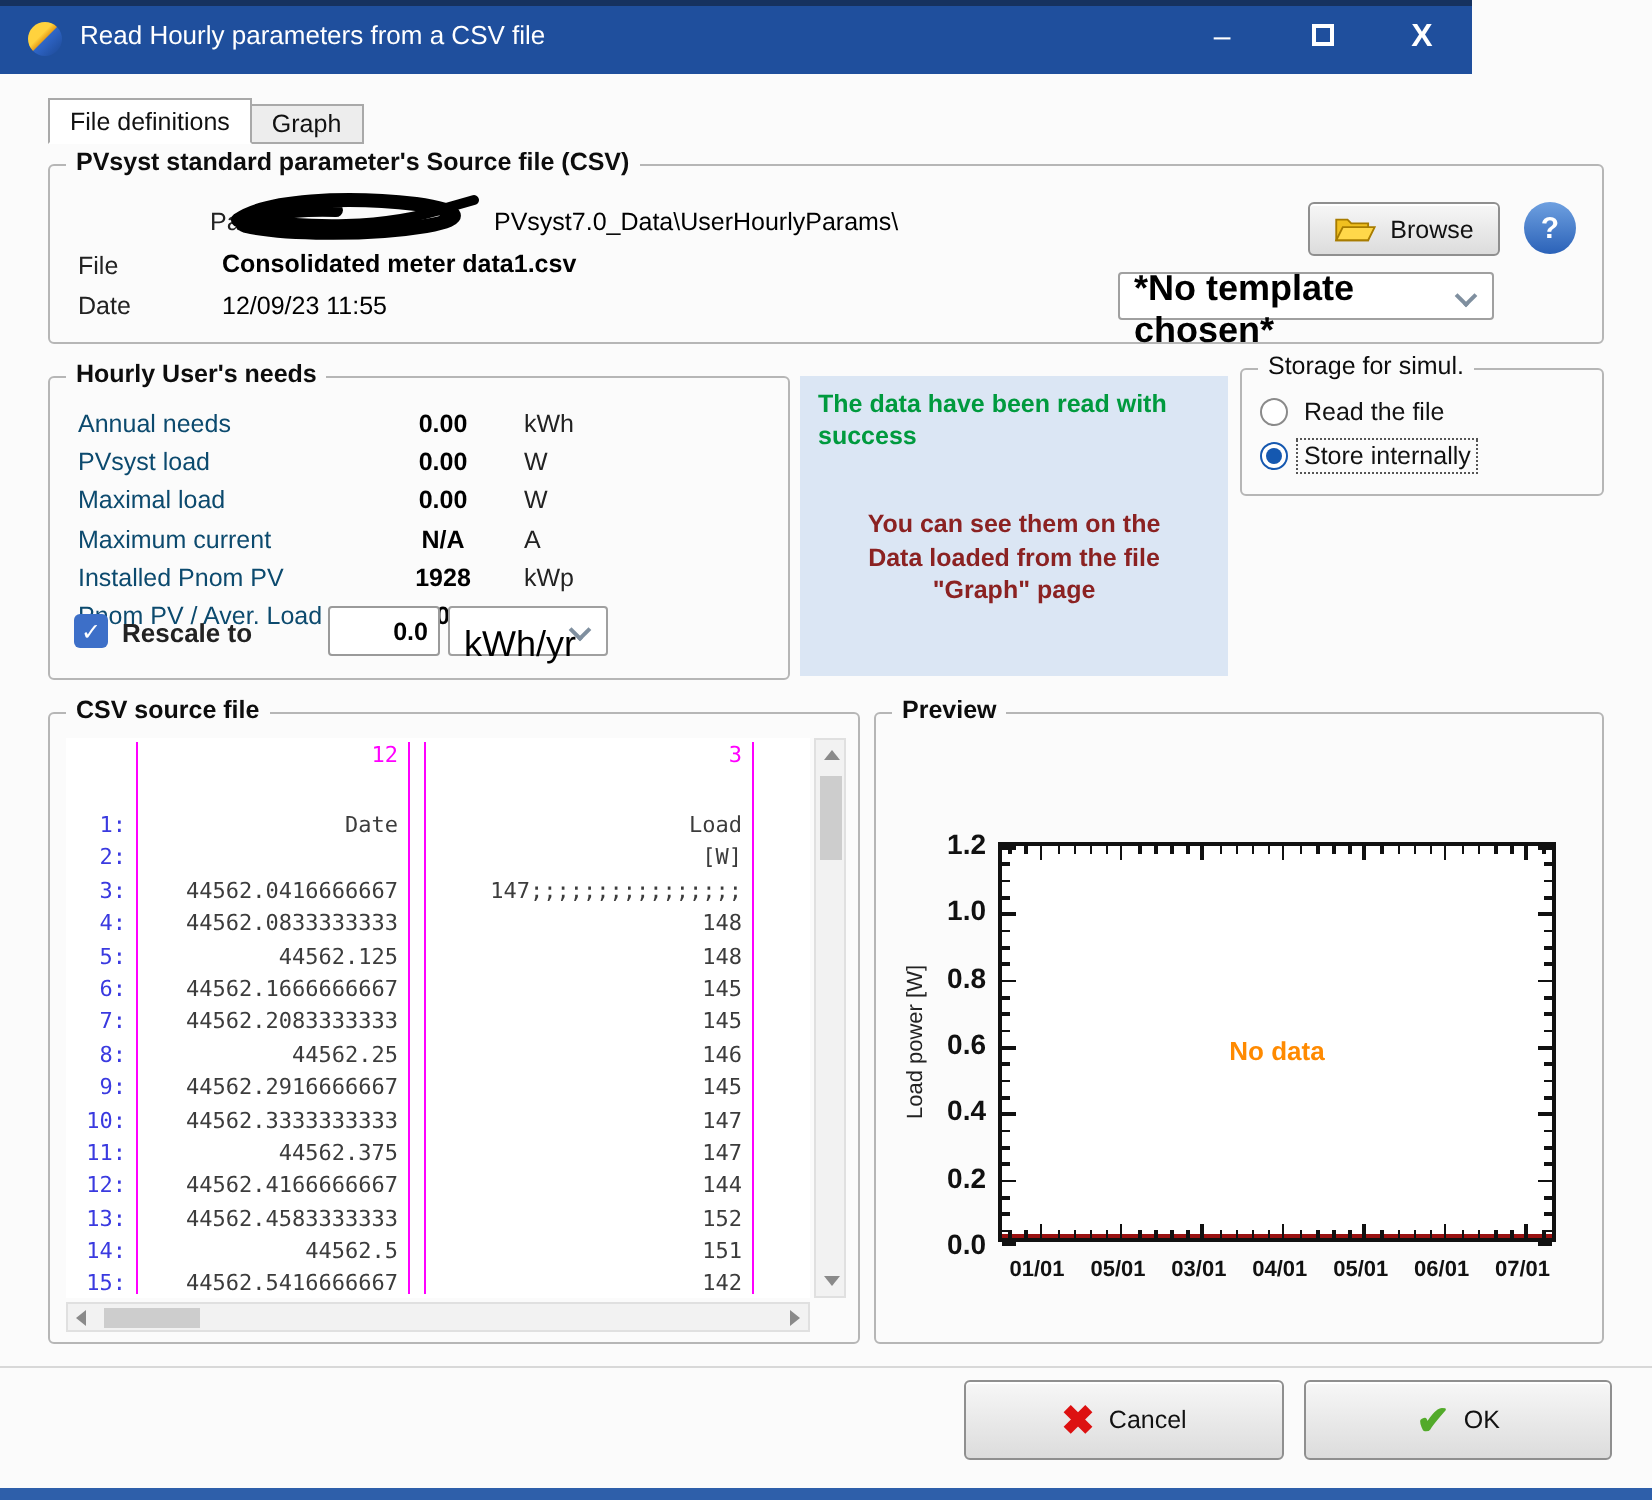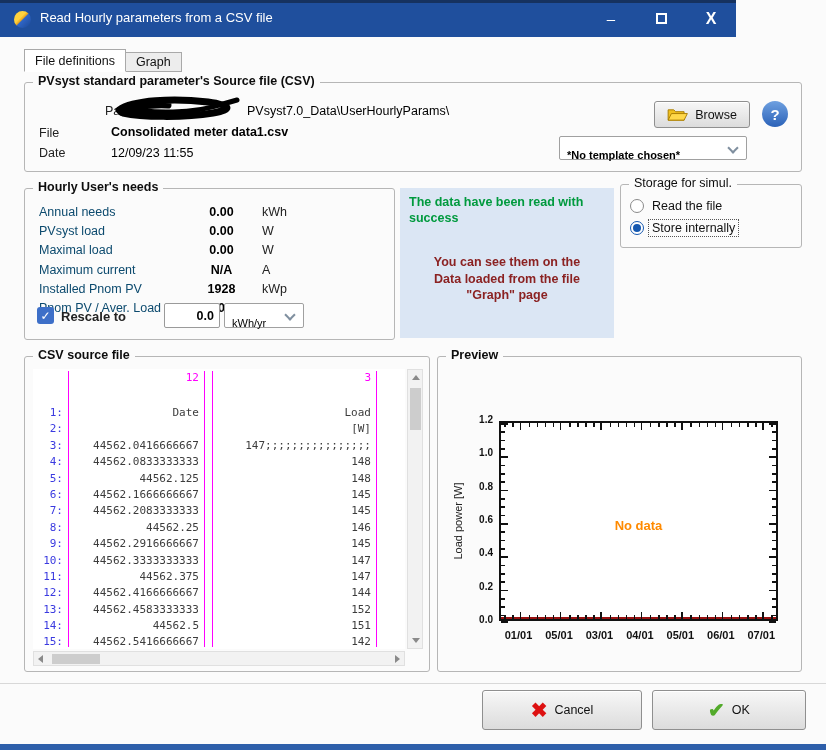--- a/index.html
+++ b/index.html
@@ -38,21 +38,21 @@
   #grp-src { left:24px; top:82px; width:778px; height:90px; }
   #scribble { position:absolute; left:86px; top:12px; }
   .btn3d { border:1px solid #8f8f8f; border-radius:3px; background:linear-gradient(#f7f7f7,#dcdcdc);
            box-shadow:inset 0 1px 0 #ffffff; display:flex; align-items:center; justify-content:center; gap:7px;
            font-size:12.5px; color:#111; }
   #browse-btn { position:absolute; left:629px; top:18px; width:96px; height:27px; }
   #help-btn { position:absolute; left:737px; top:18px; width:26px; height:26px; border-radius:50%;
               background:linear-gradient(#6ea0e0,#2b62b8); color:#fff; font-weight:bold; font-size:15px;
               display:flex; align-items:center; justify-content:center; }
   .dropdown { position:absolute; background:#fff; border:1px solid #a0a0a0; border-radius:2px;
-              font-size:11px; display:flex; align-items:center; padding:14px 22px 0 7px; color:#000; }
+              font-size:18px; display:flex; align-items:center; padding:14px 22px 0 7px; color:#000; }
   .chev { position:absolute; right:9px; top:7px; width:8px; height:8px;
           border-right:2px solid #7f8f9f; border-bottom:2px solid #7f8f9f; transform:rotate(45deg); }
   #template-dd { left:534px; top:53px; width:188px; height:24px; font-weight:bold; }
 
   
   #grp-needs { left:24px; top:188px; width:371px; height:152px; }
   #needs-rows { position:absolute; left:14px; top:13px; }
   .needs-row { display:flex; height:19.3px; align-items:center; font-size:12.5px; }
   .nr-label { width:150px; color:#0c4a6e; }
   .nr-value { width:65px; text-align:center; font-weight:bold; color:#000000; }
@@ -104,21 +104,21 @@
   .tri.up    { left:4px; top:5px;   border-left:4px solid transparent; border-right:4px solid transparent; border-bottom:5px solid #8a8a8a; }
   .tri.down  { left:4px; bottom:5px;border-left:4px solid transparent; border-right:4px solid transparent; border-top:5px solid #8a8a8a; }
   .tri.left  { left:4px; top:3px;   border-top:4px solid transparent; border-bottom:4px solid transparent; border-right:5px solid #8a8a8a; }
   .tri.right { right:4px; top:3px;  border-top:4px solid transparent; border-bottom:4px solid transparent; border-left:5px solid #8a8a8a; }
 
   
   #grp-preview { left:437px; top:356px; width:365px; height:316px; }
   #plot { position:absolute; left:61px; top:64px; width:279px; height:200px; border:2px solid #111; background:#fff; }
   .ylab { position:absolute; left:20px; top:164px; transform:translate(-50%,-50%) rotate(-90deg);
           white-space:nowrap; font-size:11px; color:#222; }
-  .ytick-lbl { position:absolute; width:28px; text-align:right; font-size:10px; font-weight:bold; color:#111; }
+  .ytick-lbl { position:absolute; width:28px; text-align:right; font-size:14px; font-weight:bold; color:#111; }
   .xtick-lbl { position:absolute; width:44px; text-align:center; font-size:11px; font-weight:bold; color:#111; top:272px; }
   .tkx { position:absolute; width:1.5px; background:#111; }
   .tky { position:absolute; height:1.5px; background:#111; }
   #no-data { position:absolute; left:0; right:0; top:95px; text-align:center; color:#ff8a00;
              font-weight:bold; font-size:13px; }
   #zero-line { position:absolute; left:0; right:0; bottom:0; height:2px; background:#991111; }
 
   
   #separator { position:absolute; left:0; top:683px; width:826px; height:1px; background:#d8d8d8; }
   #btn-cancel { position:absolute; left:482px; top:690px; width:160px; height:40px; }

